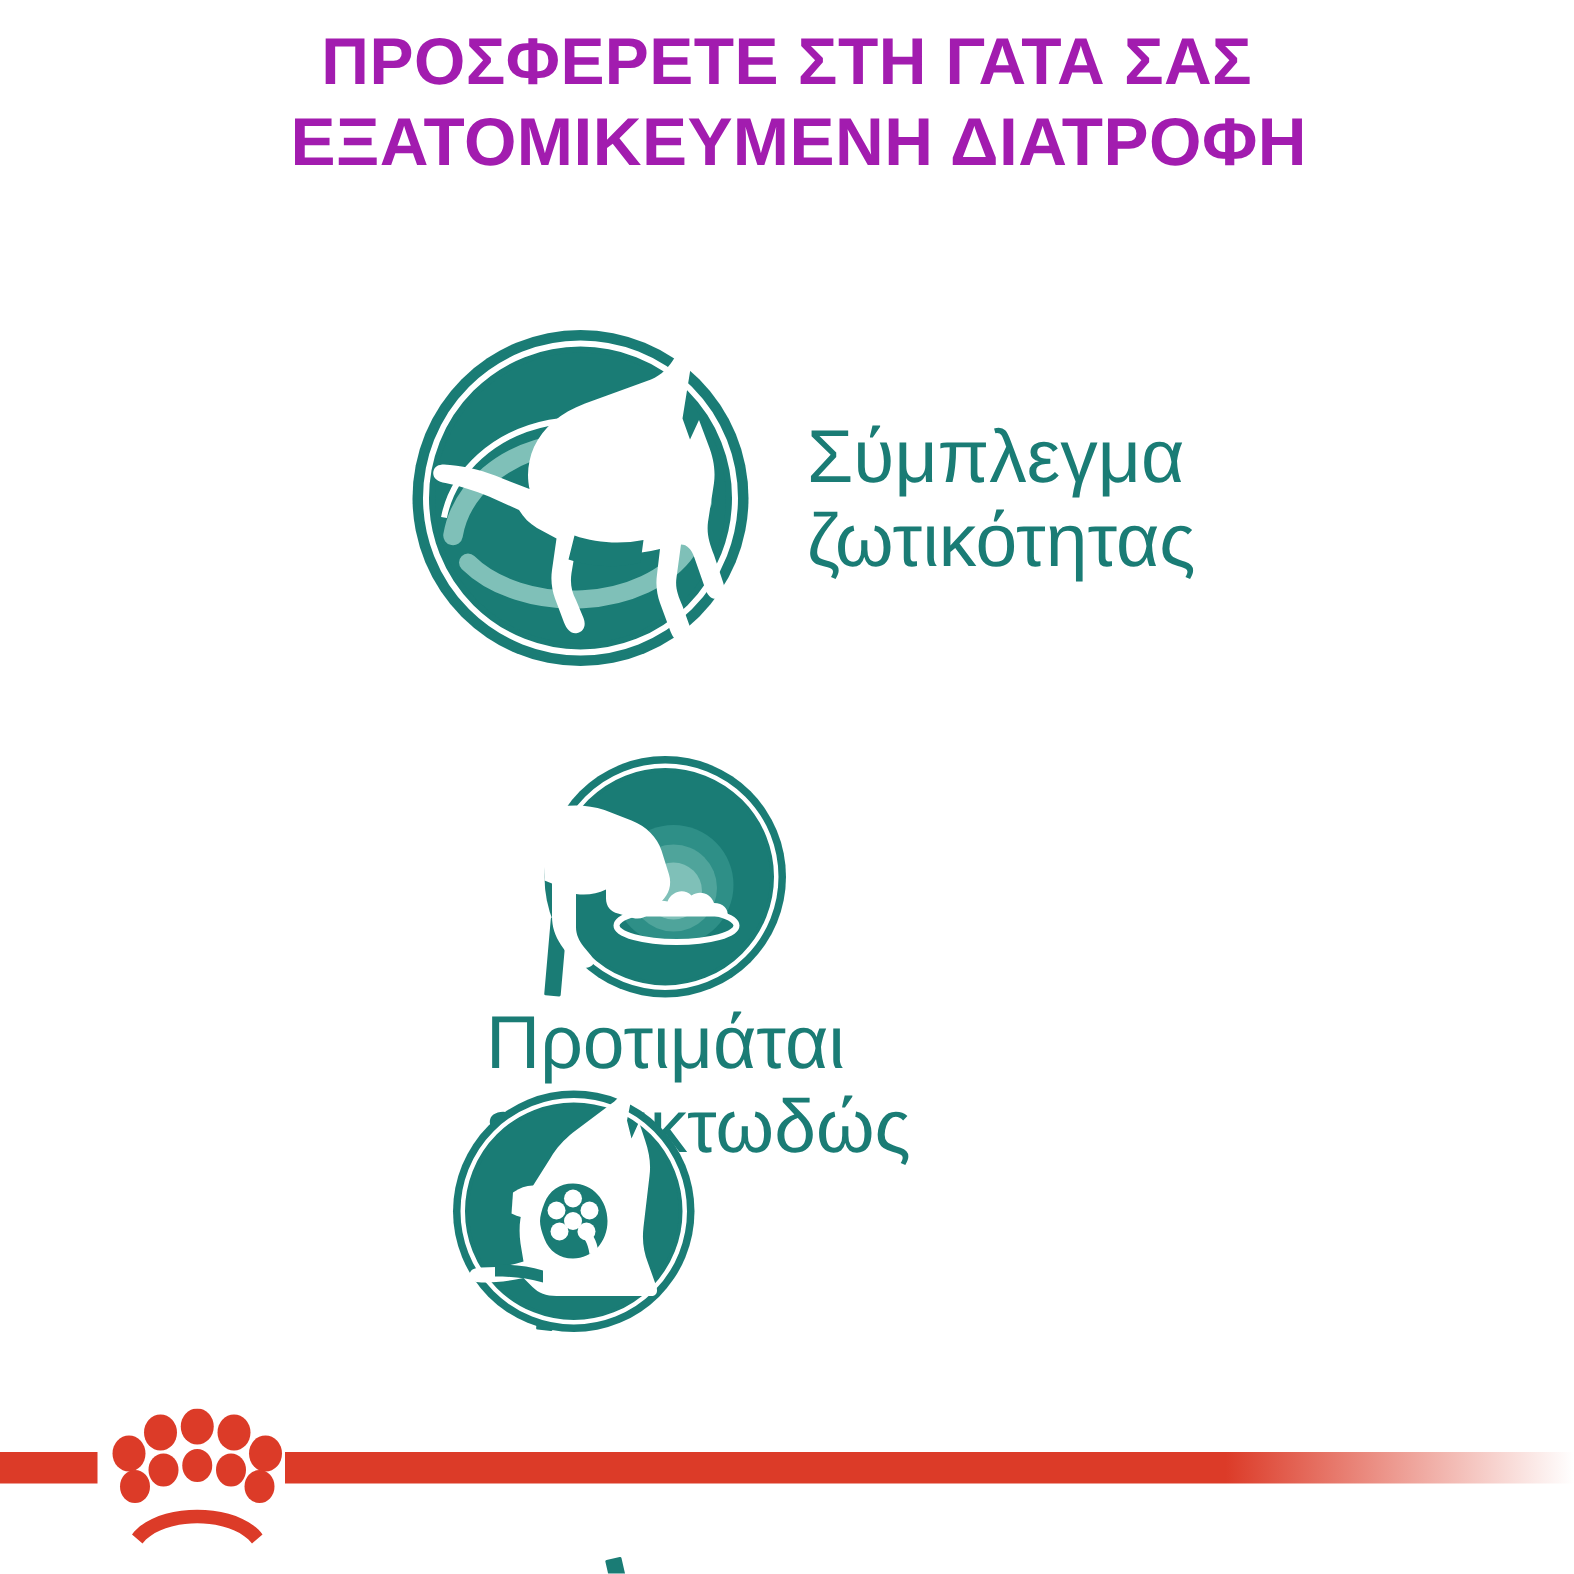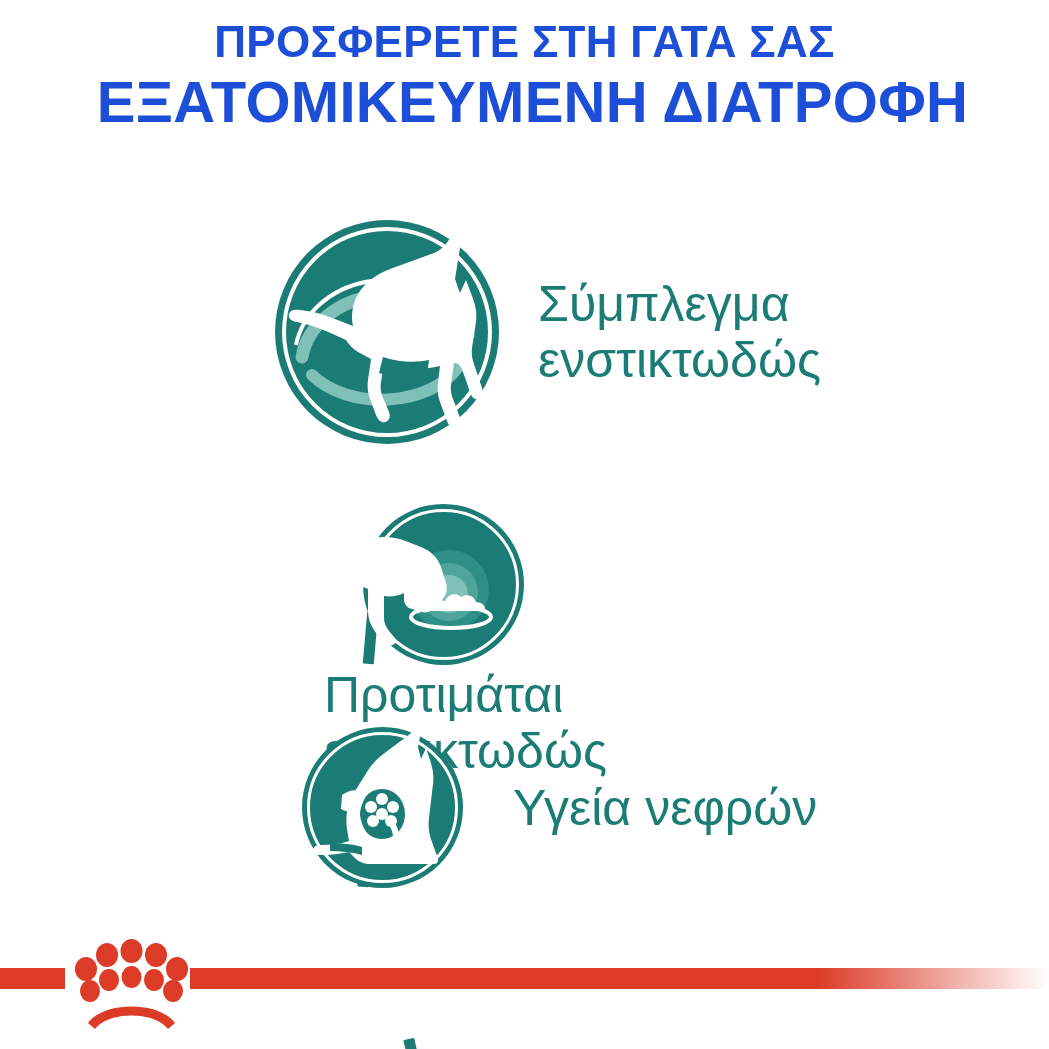--- a/index.html
+++ b/index.html
@@ -21,32 +21,32 @@
     background: #ffffff;
   }
 
   
   .headline {
     position: absolute;
     top: 16px;
     left: 0;
     width: 1049px;
     text-align: center;
-    color: #1d4ed8;
+    color: #a21caf;
     font-weight: bold;
     font-size: 44px;
     line-height: 1.18;
     letter-spacing: 0.3px;
     font-family: "Liberation Sans", sans-serif;
   }
   .headline .line {
     display: block;
     white-space: nowrap;
   }
-  .headline .line2 { font-size: 58px; padding-left: 16px; }
+  .headline .line2 { font-size: 45px; padding-left: 16px; }
 
   
   .features {
     position: absolute;
     left: 0;
     top: 150px;
     width: 1049px;
     height: 790px;
   }
 
@@ -184,21 +184,21 @@
                      -13 -7 c-5 -3 -9 -7 -12 -12
                      l-20 -9 c-10 -4 -19 -7 -29 -9 -6 -1 -9 -4 -8 -8 1 -4 5 -5 11 -4
                      12 1 23 4 35 9 l18 7
                      c-2 -9 -1 -19 3 -28 6 -13 18 -23 34 -29 l44 -16
                      c7 -3 12 -8 16 -15 l8 -15 c2 -4 5 -4 6 0 z"></path>
             <path d="M111 140 c14 5 31 6 46 3 l-2 15 c-15 4 -33 3 -48 -2 z" fill="#1A7C75"></path>
           </g>
         </svg>
       </div>
       <div class="feature-label">Σύμπλεγμα
-ενστικτωδώς</div>
+ζωτικότητας</div>
     </div>
 
     <div class="feature feature-2">
       <div class="badge">
         <svg width="165" height="165" viewBox="0 0 165 165" aria-hidden="true">
           <circle cx="82.5" cy="82.5" r="80.5" fill="#1A7C75"></circle>
           <circle cx="82.5" cy="82.5" r="74" fill="none" stroke="#FFFFFF" stroke-width="3"></circle>
           <circle cx="82.5" cy="82.5" r="70" fill="#1A7C75"></circle>
 
           <circle cx="88" cy="88" r="40" fill="#2E8F87"></circle>
@@ -248,21 +248,20 @@
               <circle cx="11" cy="20" r="6"></circle>
               <circle cx="33" cy="20" r="6"></circle>
               <circle cx="13" cy="34" r="6"></circle>
               <circle cx="31" cy="34" r="6"></circle>
               <circle cx="22" cy="27" r="6"></circle>
               <path d="M28 30 c7 4 10 10 11 18 l-6 1 c-1 -7 -3 -11 -8 -14 z"></path>
             </g>
           </g>
         </svg>
       </div>
-      <div class="feature-label">Υγεία νεφρών</div>
     </div>
 
   </div>
 
   <div class="brandbar">
     <div class="bar-left"></div>
     <div class="bar-right"></div>
     <div class="crown">
       <svg width="115" height="95" viewBox="0 0 115 95" aria-hidden="true">
         <g fill="#DC3B28">

